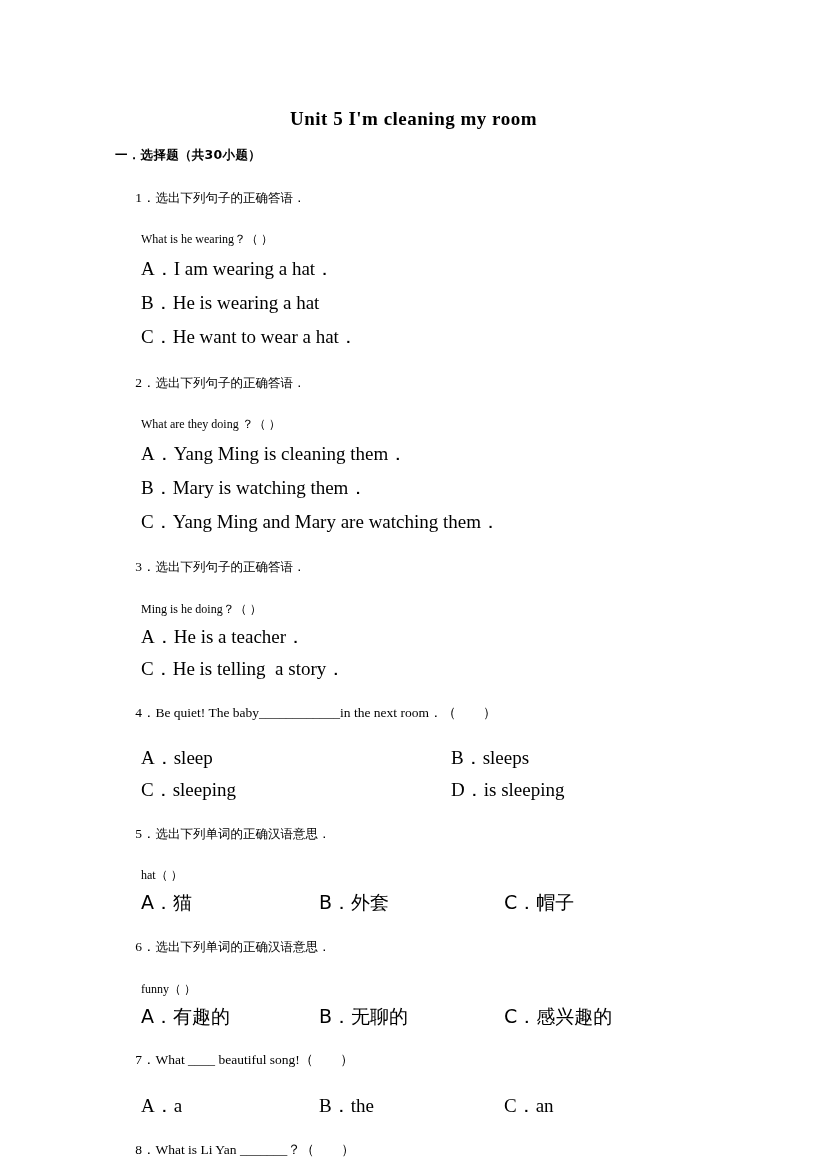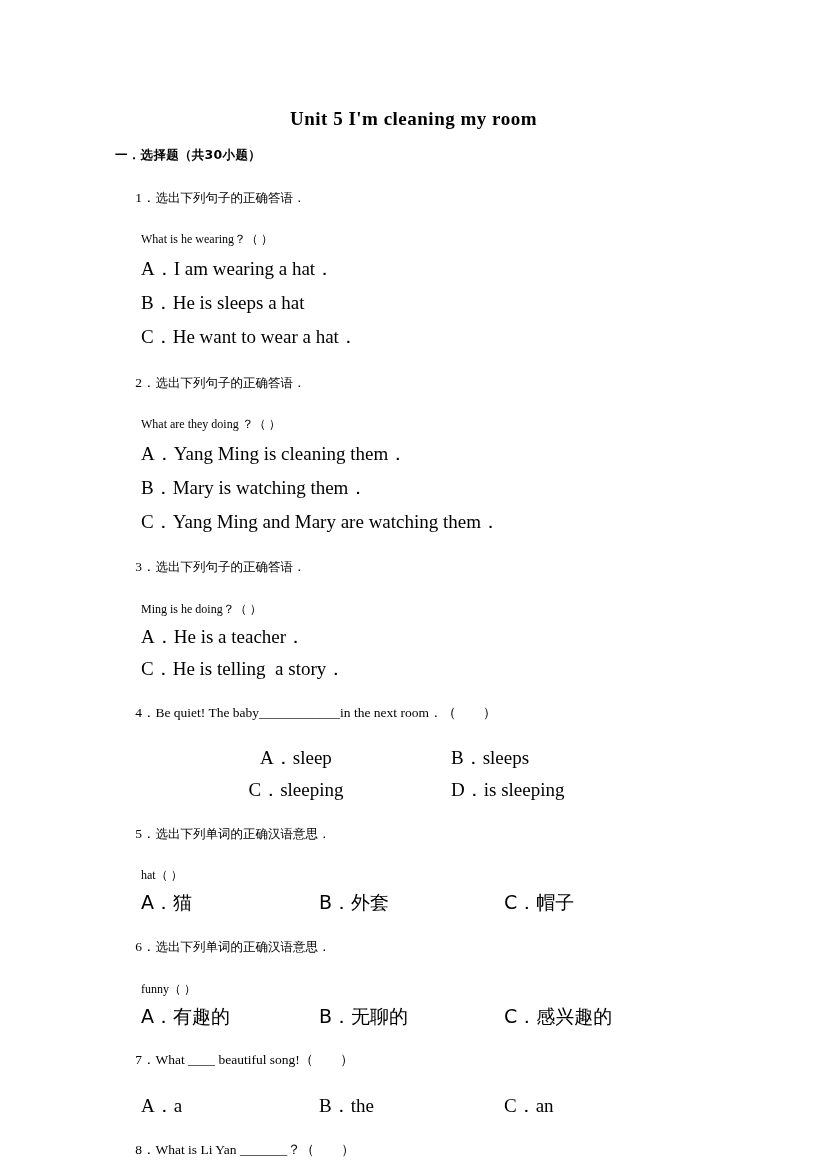--- a/index.html
+++ b/index.html
@@ -65,21 +65,21 @@
     margin-top: 10px;
     font-size: 13.5px;
     line-height: 1.25;
     display: flex;
   }
   .opt-row.tight { margin-top: 8px; }
   .opt {
     font-size: 19px;
     white-space: pre;
   }
-  .opt-w-half { width: 310px; text-align: center; }
+  .opt-w-half { width: 310px; }
   .opt-w-third-1 { width: 178px; }
   .opt-w-third-2 { width: 185px; }
   .mt-sm { margin-top: 7px; }
 </style>
 </head>
 <body>
 
 <div class="page">
 
   <div class="doc-title">Unit 5 I'm cleaning my room</div>
@@ -88,21 +88,21 @@
 
   <div class="q-block">
     <div class="q-line">
       <span class="q-num">1．</span><span class="cn">选出下列句子的正确答语．</span>
     </div>
     <div class="stem">What is he wearing？（        ）</div>
     <div class="opt-row">
       <span class="opt">A．I am wearing a hat．</span>
     </div>
     <div class="opt-row">
-      <span class="opt">B．He is sleeps a hat</span>
+      <span class="opt">B．He is wearing a hat</span>
     </div>
     <div class="opt-row">
       <span class="opt">C．He want to wear a hat．</span>
     </div>
   </div>
 
   <div class="q-block">
     <div class="q-line">
       <span class="q-num">2．</span><span class="cn">选出下列句子的正确答语．</span>
     </div>

